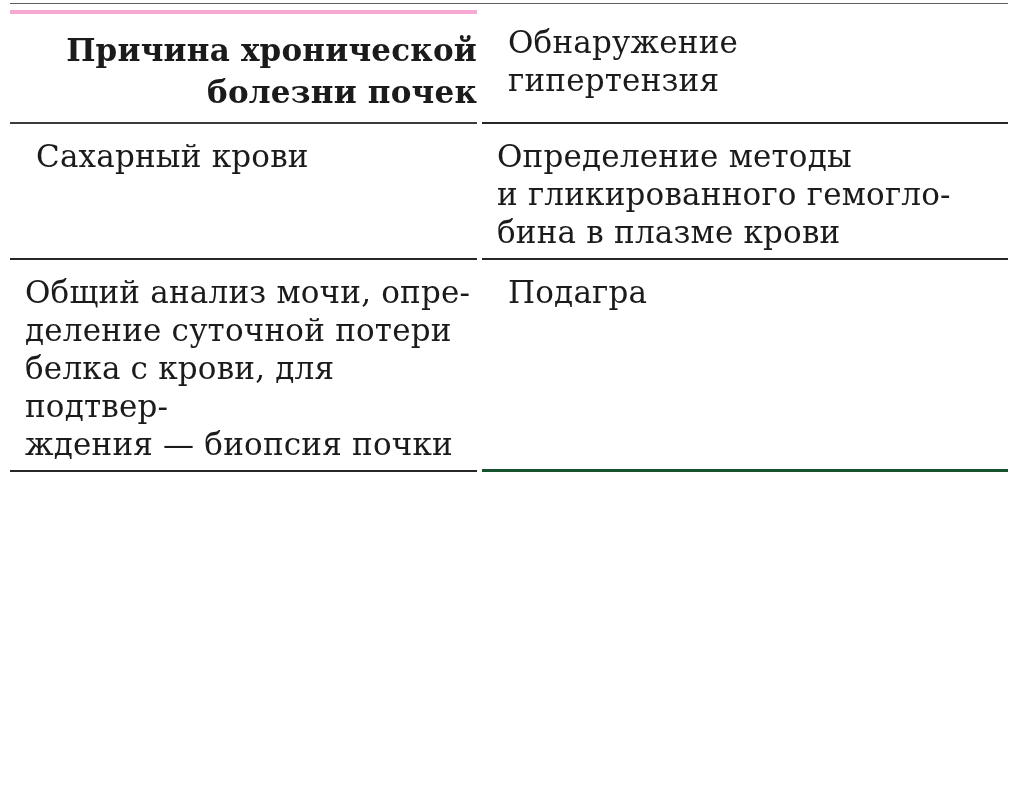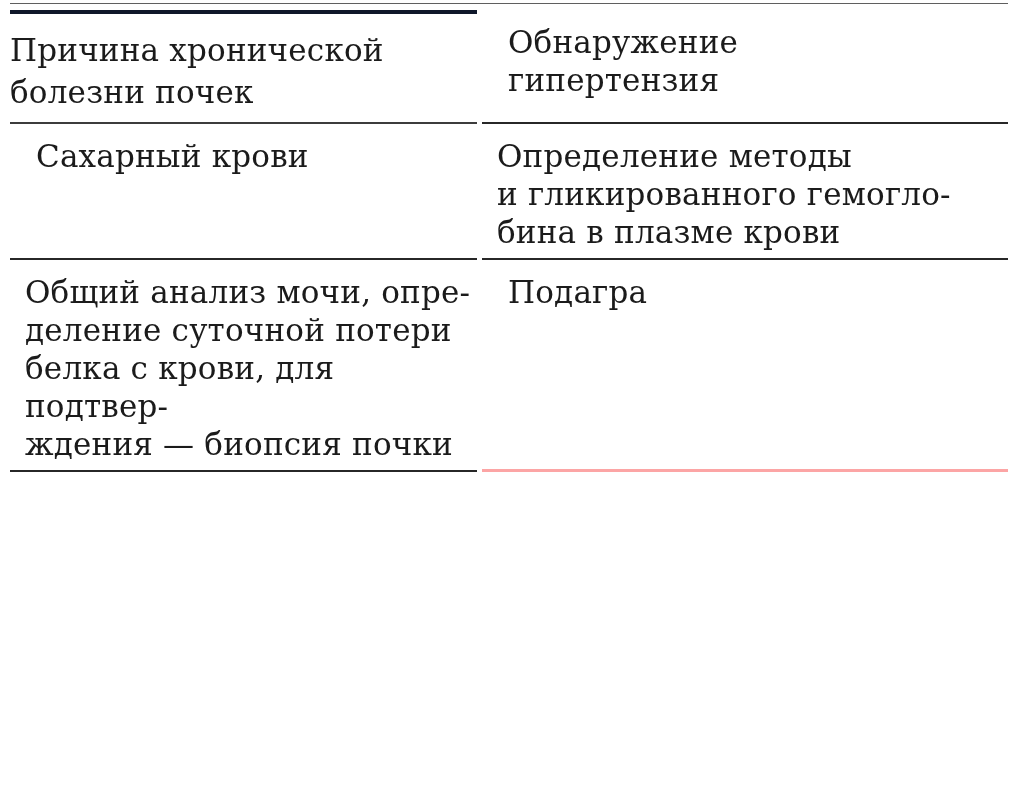--- a/index.html
+++ b/index.html
@@ -33,41 +33,41 @@
     column-gap: 5px;
   }
   .cell {
     font-size: 31px;
     line-height: 38px;
     color: #1b1b1b;
     white-space: pre-line;
     letter-spacing: 0.2px;
   }
   .cell.header {
-    font-weight: normal;
-    text-align: left;
+    font-weight: bold;
+    text-align: right;
     line-height: 42px;
     padding: 15px 0 9px 0;
-    border-top: 4px solid #0f172a;
+    border-top: 4px solid #f9a8d4;
     border-bottom: 2px solid #3c3c3c;
   }
   .cell.body {
     padding-top: 13px;
     padding-bottom: 7px;
     border-bottom: 2px solid #272727;
   }
   .cell.body.cause {
     padding-left: 26px;
   }
   .cell.body.methods {
     padding-left: 15px;
     padding-right: 4px;
   }
   .cell.body.last {
-    border-bottom: 3px solid #fca5a5;
+    border-bottom: 3px solid #14532d;
   }
 </style>
 </head>
 <body>
 
 <div class="sheet">
   <div class="thin-top-rule"></div>
 
   <div class="ckd-table">
 

